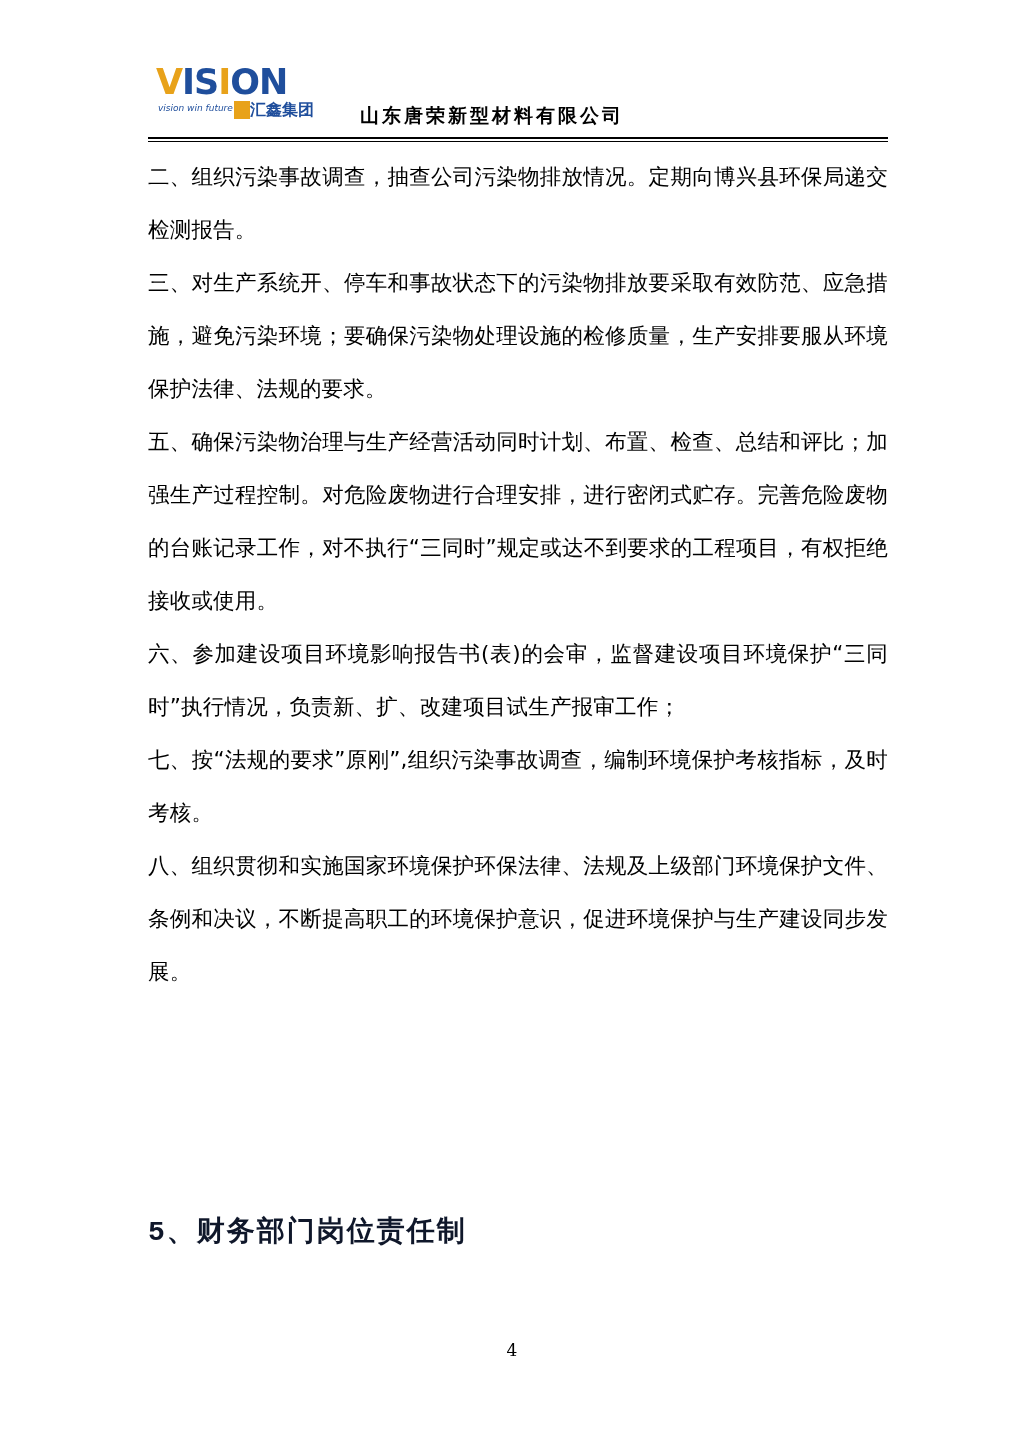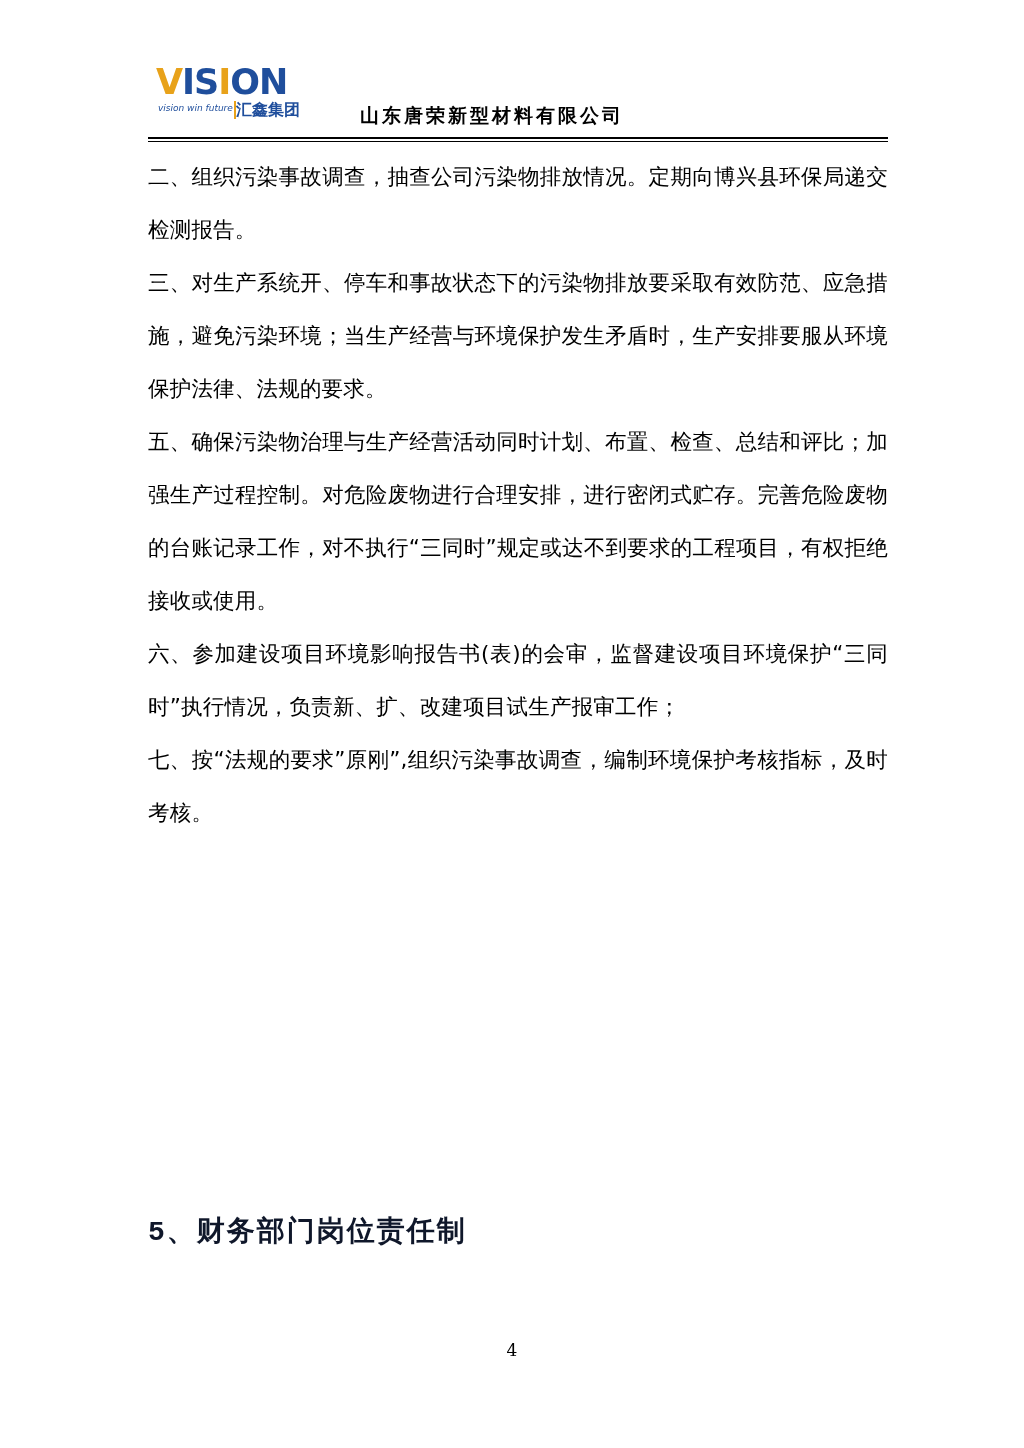--- a/index.html
+++ b/index.html
@@ -58,21 +58,21 @@
     position: absolute;
     left: 0px;
     top: 1px;
     font-size: 9px;
     font-style: italic;
     color: #1f4e9c;
     white-space: nowrap;
   }
   .logo-sub-cn {
     position: absolute;
-    left: 78px;
+    left: 92px;
     top: -2px;
     font-size: 16px;
     font-weight: bold;
     color: #1f4e9c;
     background: #ffffff;
     letter-spacing: 0px;
     white-space: nowrap;
   }
   .logo-badge {
     position: absolute;
@@ -163,23 +163,24 @@
         <span class="logo-sub-cn">汇鑫集团</span>
       </div>
     </div>
     <div class="company-name">山东唐荣新型材料有限公司</div>
     <div class="header-rule-top"></div>
     <div class="header-rule-bottom"></div>
   </div>
 
   <div class="content">
     <p class="para">二、组织污染事故调查，抽查公司污染物排放情况。定期向博兴县环保局递交检测报告。</p>
-    <p class="para">三、对生产系统开、停车和事故状态下的污染物排放要采取有效防范、应急措施，避免污染环境；当生产经营与环境保护发生矛盾时，生产安排要服从环境保护法律、法规的要求。</p>
+    <p class="para">三、对生产系统开、停车和事故状态下的污染物排放要采取有效防范、应急措施，避免污染环境；要确保污染物处理设施的检修质量，生产安排要服从环境保护法律、法规的要求。</p>
     <p class="para">五、确保污染物治理与生产经营活动同时计划、布置、检查、总结和评比；加强生产过程控制。对危险废物进行合理安排，进行密闭式贮存。完善危险废物的台账记录工作，对不执行“三同时”规定或达不到要求的工程项目，有权拒绝接收或使用。</p>
     <p class="para">六、参加建设项目环境影响报告书(表)的会审，监督建设项目环境保护“三同时”执行情况，负责新、扩、改建项目试生产报审工作；</p>
     <p class="para">七、按“法规的要求”原刚”,组织污染事故调查，编制环境保护考核指标，及时考核。</p>
+    <p class="para">八、组织贯彻和实施国家环境保护环保法律、法规及上级部门环境保护文件、条例和决议，不断提高职工的环境保护意识，促进环境保护与生产建设同步发展。</p>
   </div>
 
   <div class="section-title">5、财务部门岗位责任制</div>
 
   <div class="page-number">4</div>
 
 </div>
 
 </body></html>

